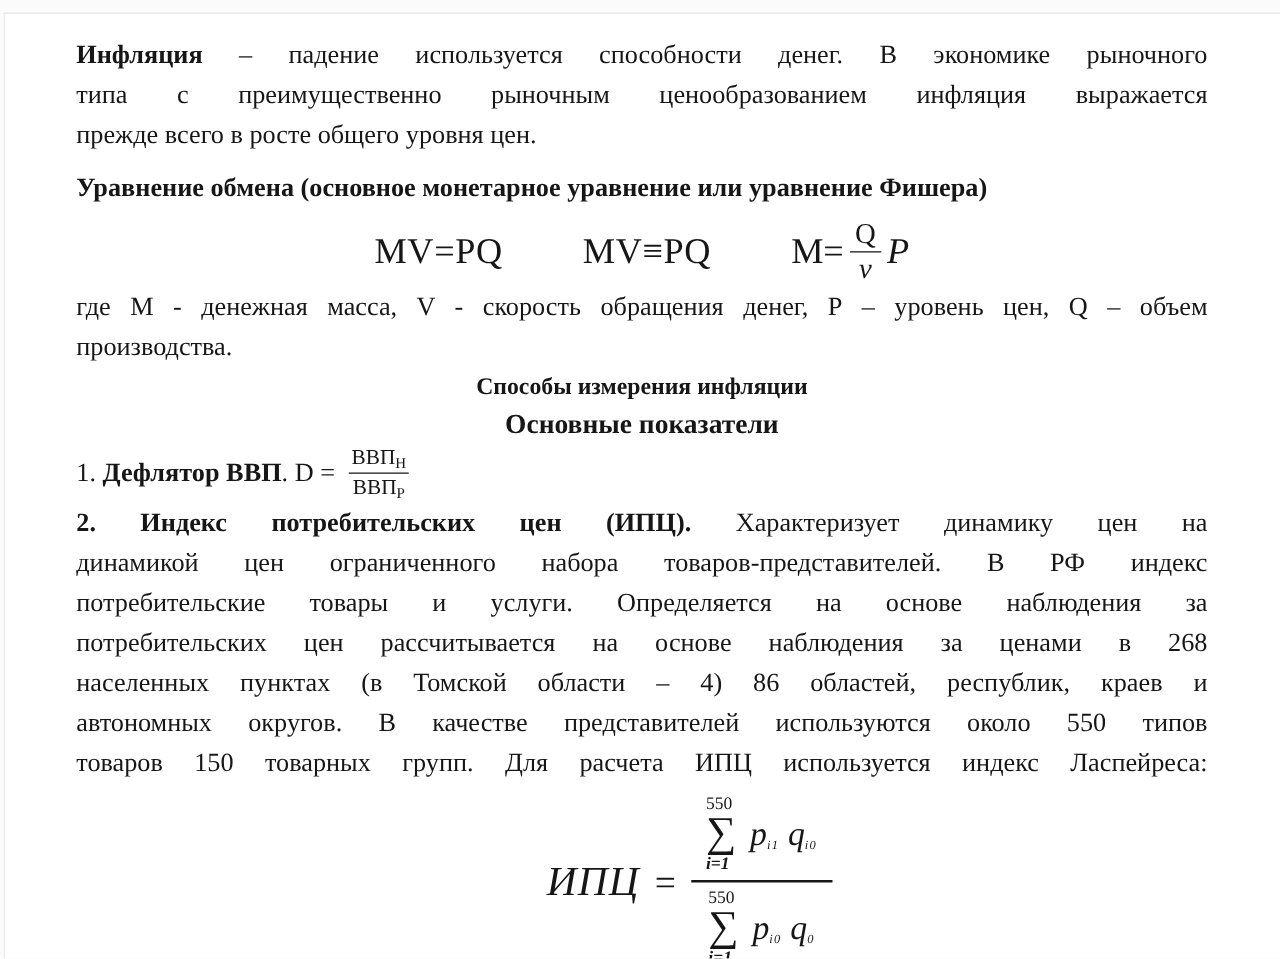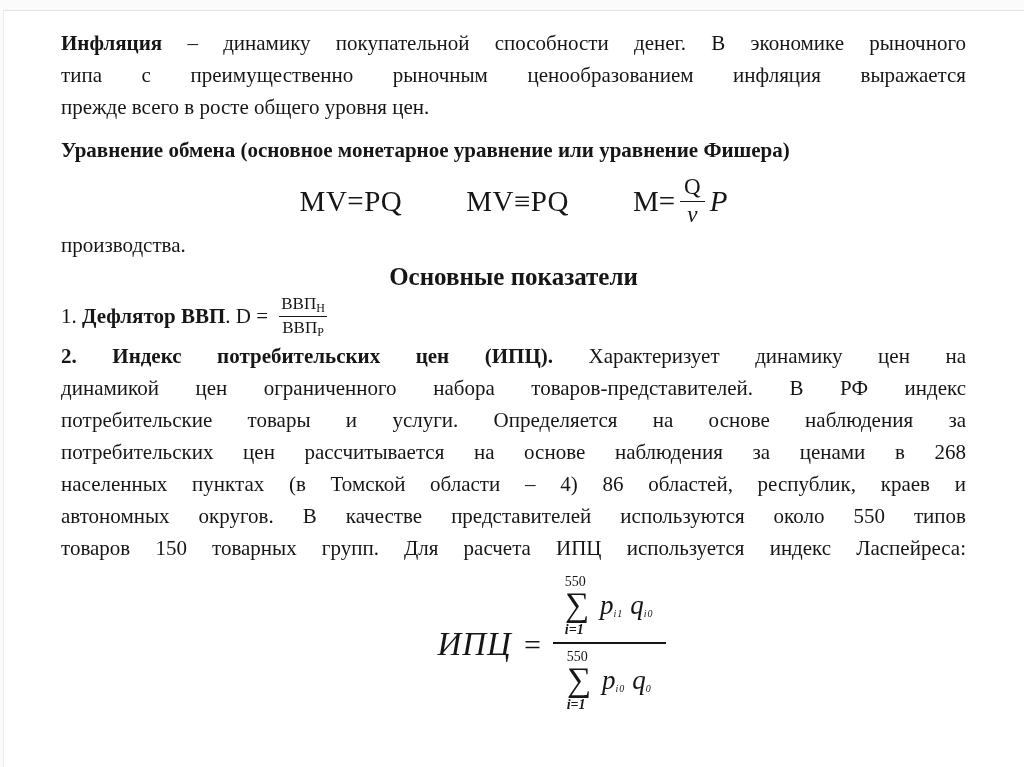--- a/index.html
+++ b/index.html
@@ -86,21 +86,21 @@
   
   .h-measure {
     margin-top: 4px;
     font-size: 19px;
     line-height: 26px;
     font-weight: bold;
     text-align: center;
   }
   .h-indicators {
     margin-top: 2px;
-    font-size: 25px;
+    font-size: 22px;
     line-height: 28px;
     font-weight: bold;
     text-align: center;
   }
 
   
   .deflator {
     margin-top: 2px;
     height: 47px;
     display: flex;
@@ -157,41 +157,43 @@
     letter-spacing: 1px;
   }
 </style>
 </head>
 <body>
 
 <div class="viewport">
   <div class="slide">
     <div class="content">
 
-      <div class="bline j"><b>Инфляция</b><span> – динамику покупательной способности денег. В экономике рыночного</span></div>
+      <div class="bline j"><b>Инфляция</b><span> – падение используется способности денег. В экономике рыночного</span></div>
       <div class="bline j">типа с преимущественно рыночным ценообразованием инфляция выражается</div>
       <div class="bline last">прежде всего в росте общего уровня цен.</div>
 
       <div class="h-exchange">Уравнение обмена (основное монетарное уравнение или уравнение Фишера)</div>
 
       <div class="eqrow">
         <span class="eq">MV=PQ</span>
         <span class="eq">MV≡PQ</span>
         <span class="m-eq">
           <span>M=</span>
           <span class="frac m-frac">
             <span class="fnum">Q</span>
             <span class="fden">v</span>
           </span>
           <span class="italic">P</span>
         </span>
       </div>
 
+      <div class="bline j">где М - денежная масса, V - скорость обращения денег, Р – уровень цен, Q – объем</div>
       <div class="bline last">производства.</div>
 
+      <div class="h-measure">Способы измерения инфляции</div>
       <div class="h-indicators">Основные показатели</div>
 
       <div class="deflator">
         <span class="gap">1. </span>
           <b class="gap">Дефлятор ВВП</b>
           <span class="gap">. </span>
           <span class="gap">D = </span>
         <span class="frac gdp-frac">
           <span class="fnum"><span>ВВП</span><sub>Н</sub></span>
           <span class="fden"><span>ВВП</span><sub>Р</sub></span>

